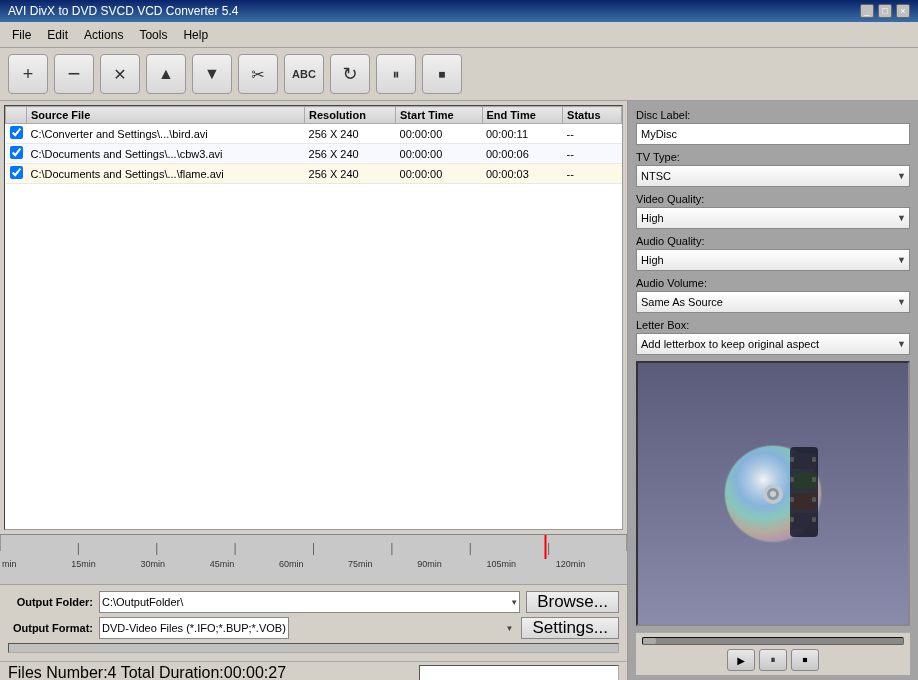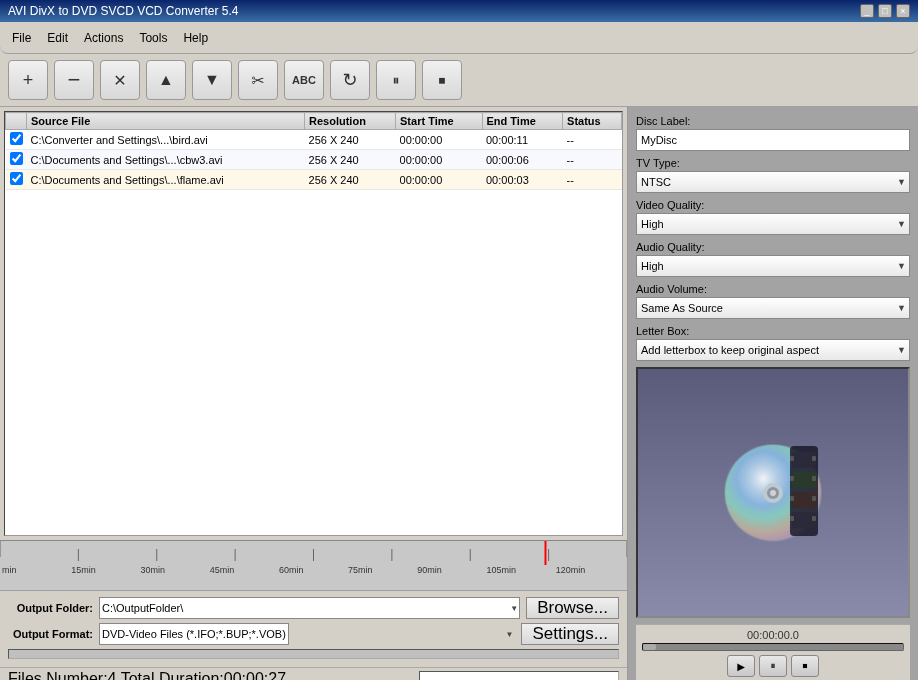--- a/index.html
+++ b/index.html
@@ -24,25 +24,24 @@
       border-radius: 2px;
       font-size: 9px;
       display: flex; align-items: center; justify-content: center;
       cursor: pointer;
     }
 
     
     .menu-bar {
       background: #d4d0c8;
       border-bottom: 1px solid #a0a0a0;
-      height: 32px;
+      height: 26px;
       display: flex;
       align-items: center;
       padding: 0 4px;
-      border-radius: 8px;
     }
     .menu-item {
       padding: 2px 8px;
       cursor: pointer;
       font-size: 12px;
       color: #000;
     }
 
     
     .toolbar {
@@ -553,21 +552,20 @@
         <rect x="72" y="78" width="4" height="5" rx="1" fill="#555"></rect>
         <rect x="94" y="78" width="4" height="5" rx="1" fill="#555"></rect>
 
         <circle cx="55" cy="55" r="10" fill="#c0c8d0"></circle>
         <circle cx="55" cy="55" r="6" fill="#8898a8"></circle>
         <circle cx="55" cy="55" r="3" fill="#d4d0c8"></circle>
       </svg>
     </div>
 
     <div class="playback-controls">
-      <div class="time-display">00:00:00.0</div>
       <div class="progress-bar">
         <div class="progress-fill"></div>
       </div>
       <div class="playback-btns">
         <div class="play-btn">▶</div>
         <div class="play-btn">⏸</div>
         <div class="play-btn">⏹</div>
       </div>
     </div>
 

